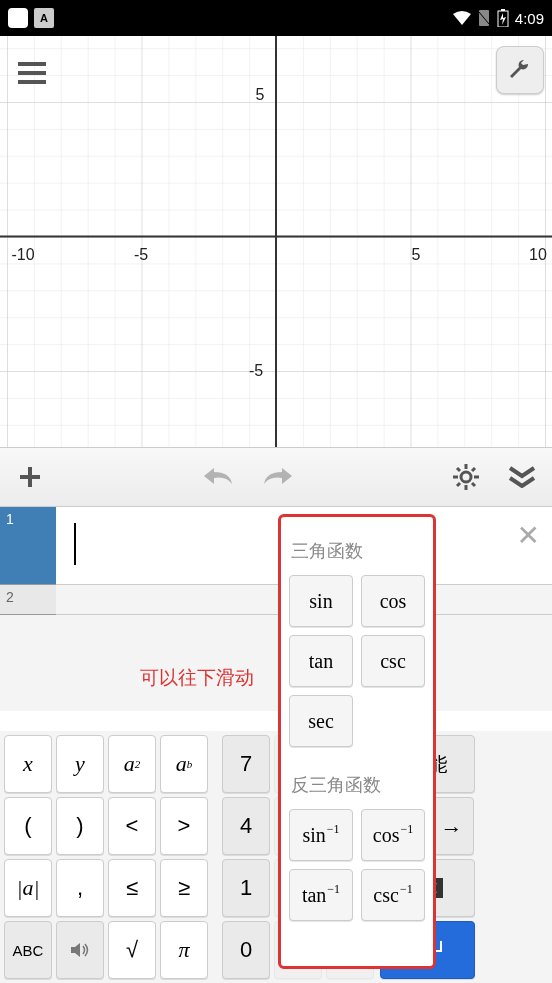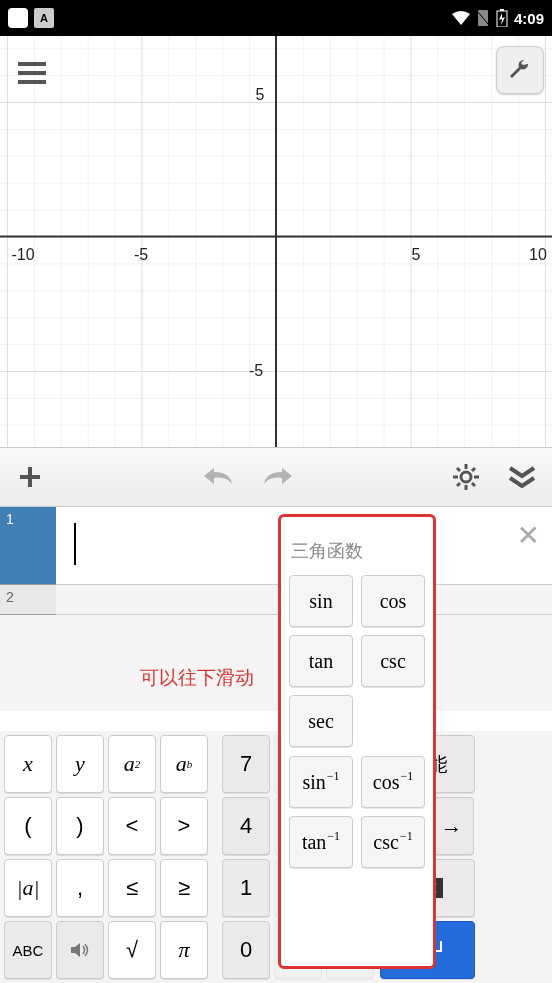--- a/index.html
+++ b/index.html
@@ -2,21 +2,21 @@
 <html><head>
   <meta charset="utf-8">
   <style>
     * { box-sizing: border-box; margin: 0; padding: 0; }
     html, body { width: 552px; height: 983px; font-family: Arial, sans-serif; overflow: hidden; background: #fff; }
     
     .status-bar { height: 36px; background: #000; color: #fff; display: flex; align-items: center; padding: 0 8px; font-size: 15px; }
     .status-left { display: flex; gap: 6px; align-items: center; }
     .status-sq { width: 20px; height: 20px; background: #fff; border-radius: 4px; }
     .status-a { width: 20px; height: 20px; background: #ccc; color: #000; display: flex; align-items: center; justify-content: center; border-radius: 2px; font-size: 11px; font-weight: bold; }
-    .status-right { margin-left: auto; display: flex; gap: 6px; align-items: center; font-weight: bold; }
+    .status-right { margin-left: auto; display: flex; gap: 6px; align-items: center; }
     
     .graph-area { position: relative; height: 411px; background: #fff; }
     .graph-svg { position: absolute; top: 0; left: 0; }
     .menu-btn { position: absolute; top: 26px; left: 18px; cursor: pointer; }
     .wrench-btn { position: absolute; top: 10px; right: 8px; width: 48px; height: 48px; background: #eee; border: 1px solid #ccc; border-radius: 8px; display: flex; align-items: center; justify-content: center; cursor: pointer; box-shadow: 0 1px 2px rgba(0,0,0,0.2); }
     
     .toolbar { height: 60px; background: linear-gradient(#f8f8f8,#ececec); border-top: 1px solid #ccc; border-bottom: 1px solid #ccc; display: flex; align-items: center; padding: 0 12px; gap: 20px; }
     .toolbar-spacer { flex: 1; }
     .toolbar-icon { width: 36px; height: 36px; display: flex; align-items: center; justify-content: center; cursor: pointer; }
     
@@ -38,21 +38,21 @@
     .sec-right { display: flex; flex-direction: column; gap: 4px; margin-left: 4px;}
     .key { height: 58px; background: #fff; border: 1px solid #ccc; border-radius: 4px; display: flex; align-items: center; justify-content: center; font-size: 22px; cursor: pointer; box-shadow: 0 1px 0 rgba(0,0,0,0.1); }
     .key.gray { background: #eaeaea; }
     .key.blue { background: #246bdb; color: #fff; border-color: #1a5bc5; }
     .key.italic { font-style: italic; font-family: 'Times New Roman', serif; }
     .key.wide2 { width: 95px; }
     .arrow-keys { display: flex; gap: 4px; }
     
     .popup { position: absolute; left: 278px; top: 514px; width: 158px; height: 455px; background: #fff; border: 3px solid #d33; border-radius: 6px; padding: 8px; z-index: 10; overflow: hidden; }
     .popup-title { color: #888; font-size: 18px; margin: 14px 2px 12px; }
-    .popup-grid { display: grid; grid-template-columns: 1fr 1fr; gap: 8px; margin-bottom: 9px; }
+    .popup-grid { display: grid; grid-template-columns: 1fr 1fr; gap: 8px; margin-bottom: 26px; }
     .popup-key { height: 52px; background: #f5f5f5; border: 1px solid #ccc; border-radius: 4px; display: flex; align-items: center; justify-content: center; font-size: 20px; cursor: pointer; box-shadow: 0 1px 0 rgba(0,0,0,0.1); font-family: 'Times New Roman', serif;}
     .popup-key .exp { font-size: 12px; margin-left: 1px; position: relative; top: -6px;}
     
     .key sup { font-size: 11px; }
     .tick-label { position: absolute; font-size: 16px; color: #222; transform: translate(-50%, 0); }
     
     .chev-right-tri { position: absolute; left: 440px; top: 750px; width: 0; height: 0; border-top: 16px solid transparent; border-bottom: 16px solid transparent; border-left: 14px solid #ccc; }
   </style>
 </head>
 <body>
@@ -174,20 +174,21 @@
 
 <div class="popup">
   <div class="popup-title">三角函数</div>
   <div class="popup-grid">
     <div class="popup-key">sin</div>
     <div class="popup-key">cos</div>
     <div class="popup-key">tan</div>
     <div class="popup-key">csc</div>
     <div class="popup-key">sec</div>
   </div>
+  <div class="popup-title">反三角函数</div>
   <div class="popup-grid">
     <div class="popup-key">
         <span>sin</span>
         <span class="exp">−1</span>
       </div>
     <div class="popup-key">
         <span>cos</span>
         <span class="exp">−1</span>
       </div>
     <div class="popup-key">

